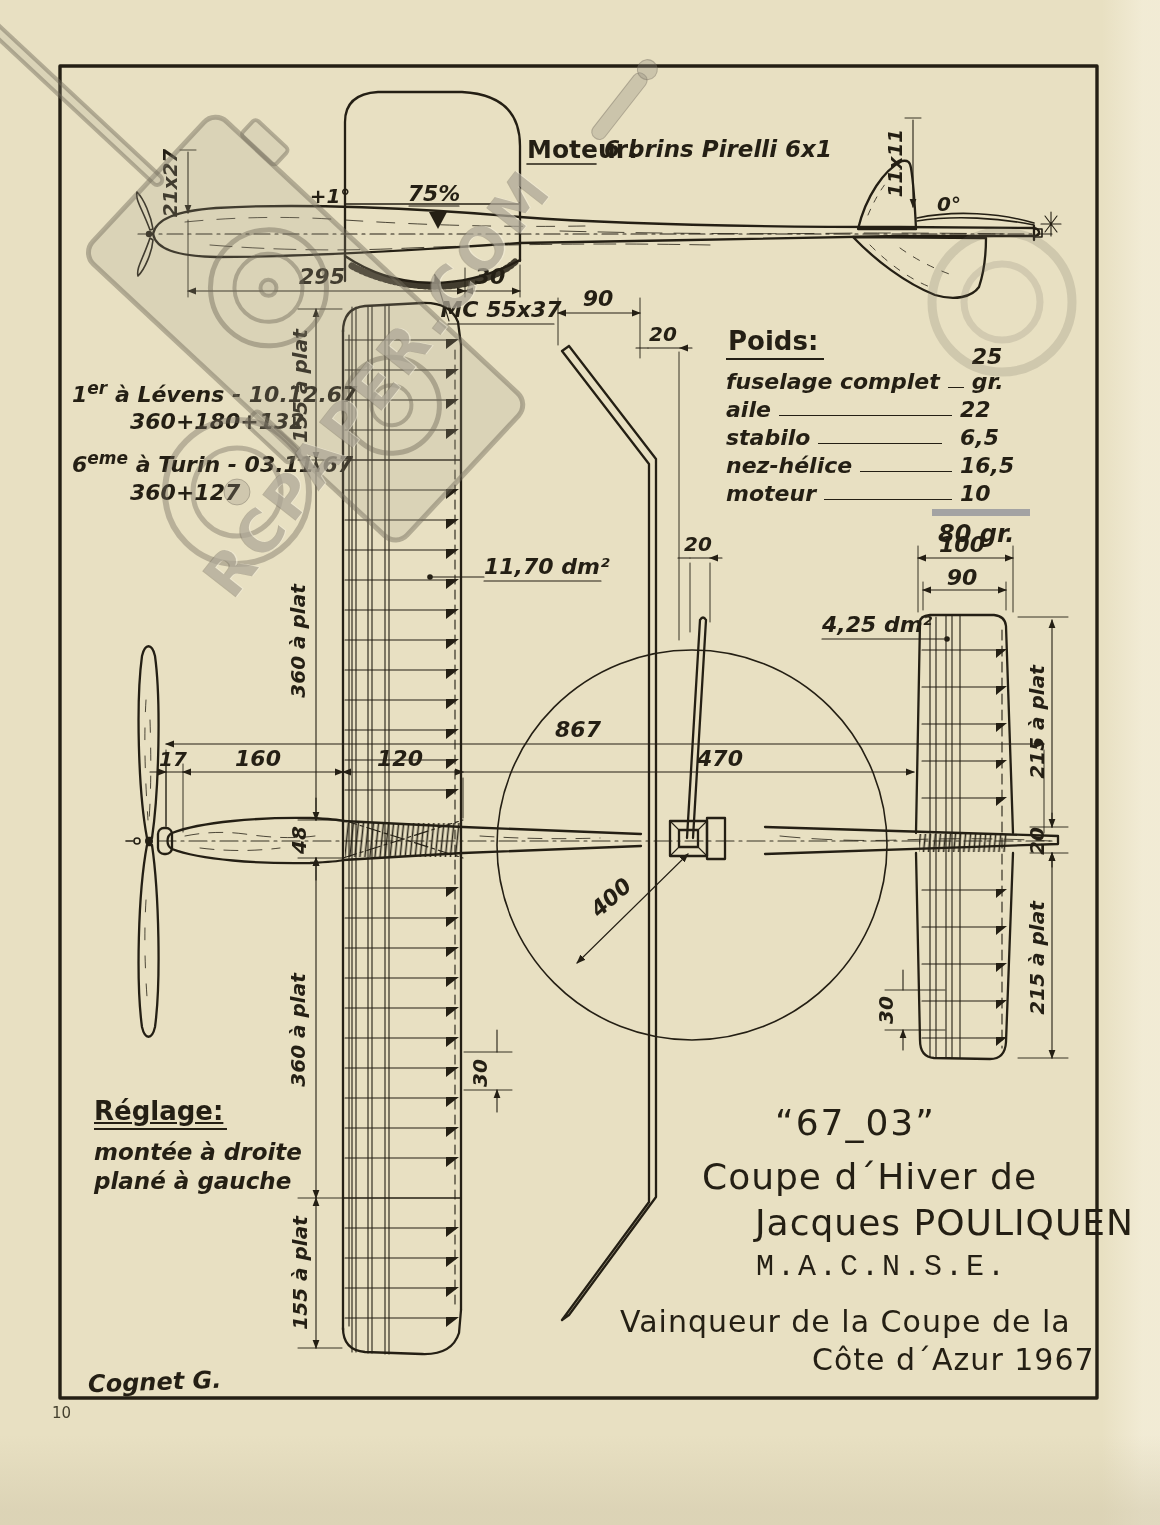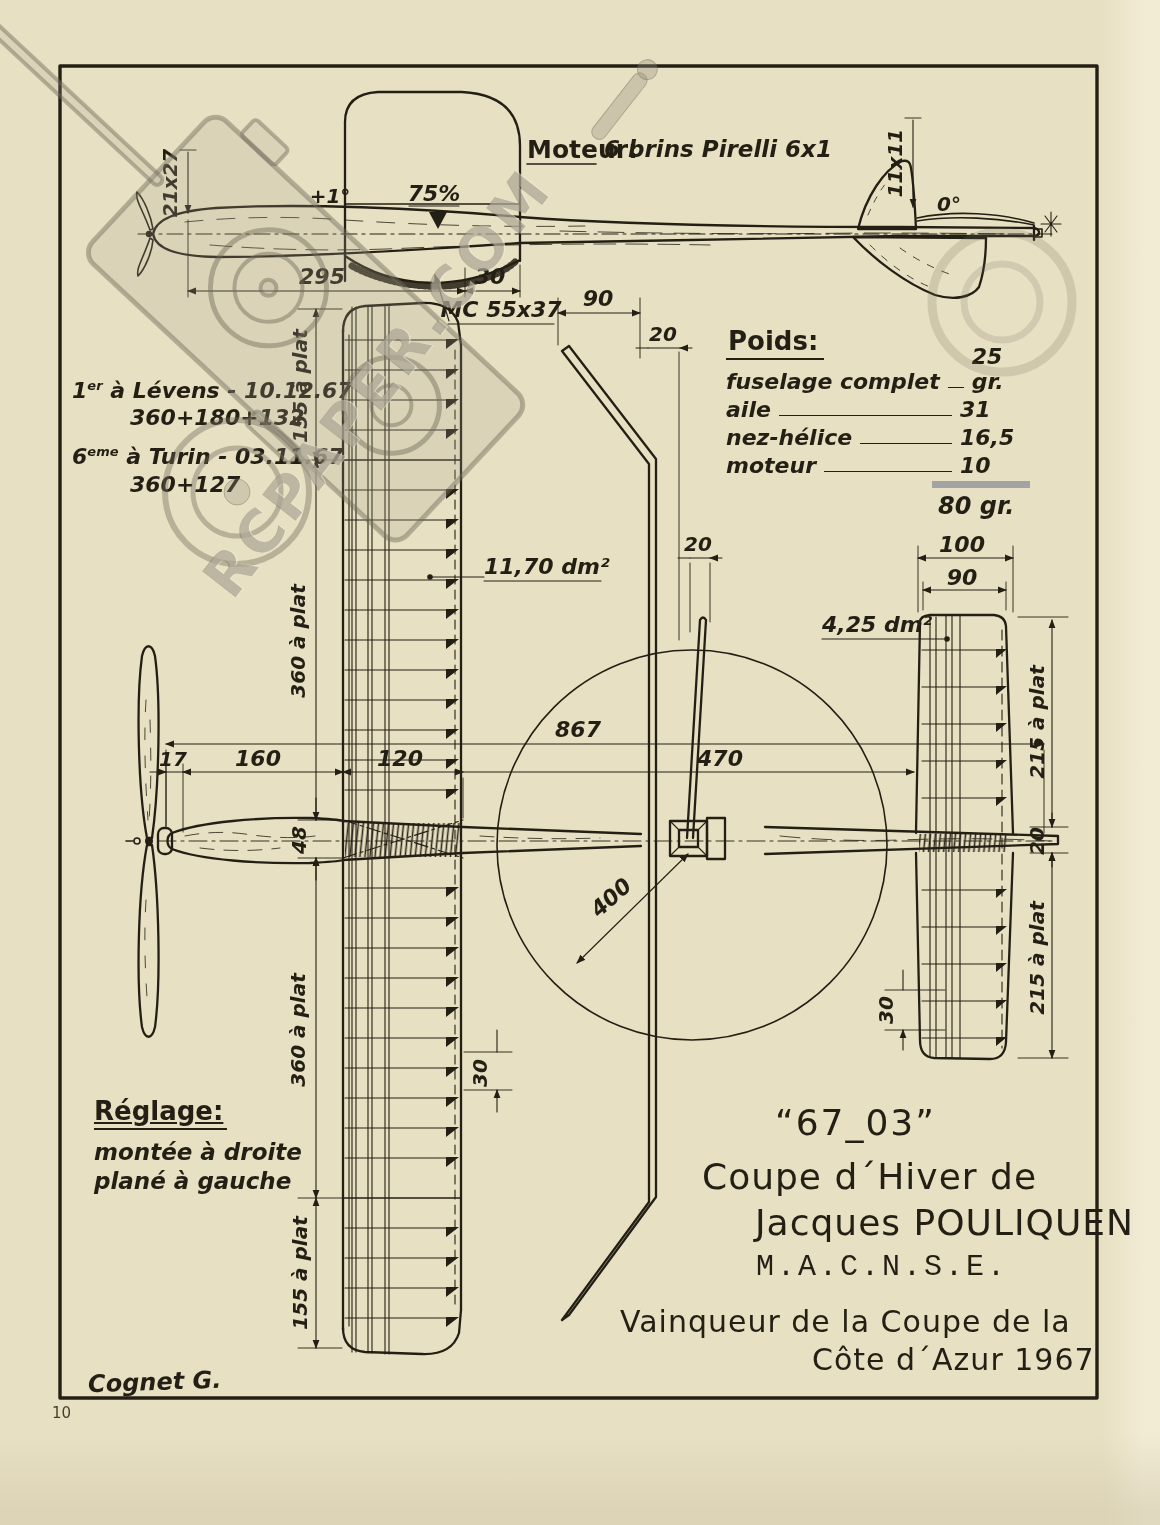--- a/index.html
+++ b/index.html
@@ -17,21 +17,21 @@
   .w3{stroke-width:3.4}.w2{stroke-width:2.3}.w15{stroke-width:1.6}.w1{stroke-width:1.1}.thin{stroke-width:.9}
   .grain{stroke-width:1;opacity:.8}
   .fillink{fill:#241f14;stroke:none}
   text{fill:#241f14}
   .sv-num{font:italic 700 22px "DejaVu Sans",sans-serif;}
   .sv-num-s{font:italic 700 20px "DejaVu Sans",sans-serif;}
   .sv-lbl{font:700 25px "DejaVu Sans",sans-serif;}
   .sv-it{font:italic 700 23px "DejaVu Sans",sans-serif;}
   .blk{position:absolute;color:#241f14;}
   .res-line{font:italic 700 22px "DejaVu Sans",sans-serif;white-space:nowrap;}
-  .res-line .sup{font-size:13px;vertical-align:super;}
+  .res-line .sup{font-size:17px;vertical-align:super;}
   .res-score{font:italic 700 22px "DejaVu Sans",sans-serif;margin-left:58px;margin-top:2px;}
   .wt{width:304px;}
   .wt-title{font:700 26px "DejaVu Sans",sans-serif;border-bottom:2.2px solid #241f14;
     display:inline-block;padding:0 6px 2px 2px;margin-bottom:6px;}
   .wrow{display:flex;align-items:flex-end;width:100%;height:28px;}
   .wlabel{font:italic 600 22px "DejaVu Sans",sans-serif;white-space:nowrap;}
   .wfill{flex:1;border-bottom:1.7px solid #241f14;margin:0 8px 6px 8px;min-width:16px;}
   .wval{width:70px;font:italic 700 22px "DejaVu Sans",sans-serif;}
   .wtotal{margin-left:auto;width:92px;border-top:7px solid #a3a3a3;padding:4px 0 0 6px;
     margin-top:3px;font:italic 700 24px "DejaVu Sans",sans-serif;}
@@ -276,21 +276,26 @@
 <div class="blk wt" style="left:726px;top:326px;">
   <div class="wt-title">Poids:</div>
   <div class="wrow">
     <span class="wlabel">fuselage complet</span>
     <span class="wfill"></span>
     <span class="wval">25 gr.</span>
   </div>
   <div class="wrow">
     <span class="wlabel">aile</span>
     <span class="wfill"></span>
-    <span class="wval">31</span>
+    <span class="wval">22</span>
+  </div>
+  <div class="wrow">
+    <span class="wlabel">stabilo</span>
+    <span class="wfill"></span>
+    <span class="wval" style="padding-left:10px;">6,5</span>
   </div>
   <div class="wrow">
     <span class="wlabel">nez-hélice</span>
     <span class="wfill"></span>
     <span class="wval">16,5</span>
   </div>
   <div class="wrow">
     <span class="wlabel">moteur</span>
     <span class="wfill"></span>
     <span class="wval">10</span>

